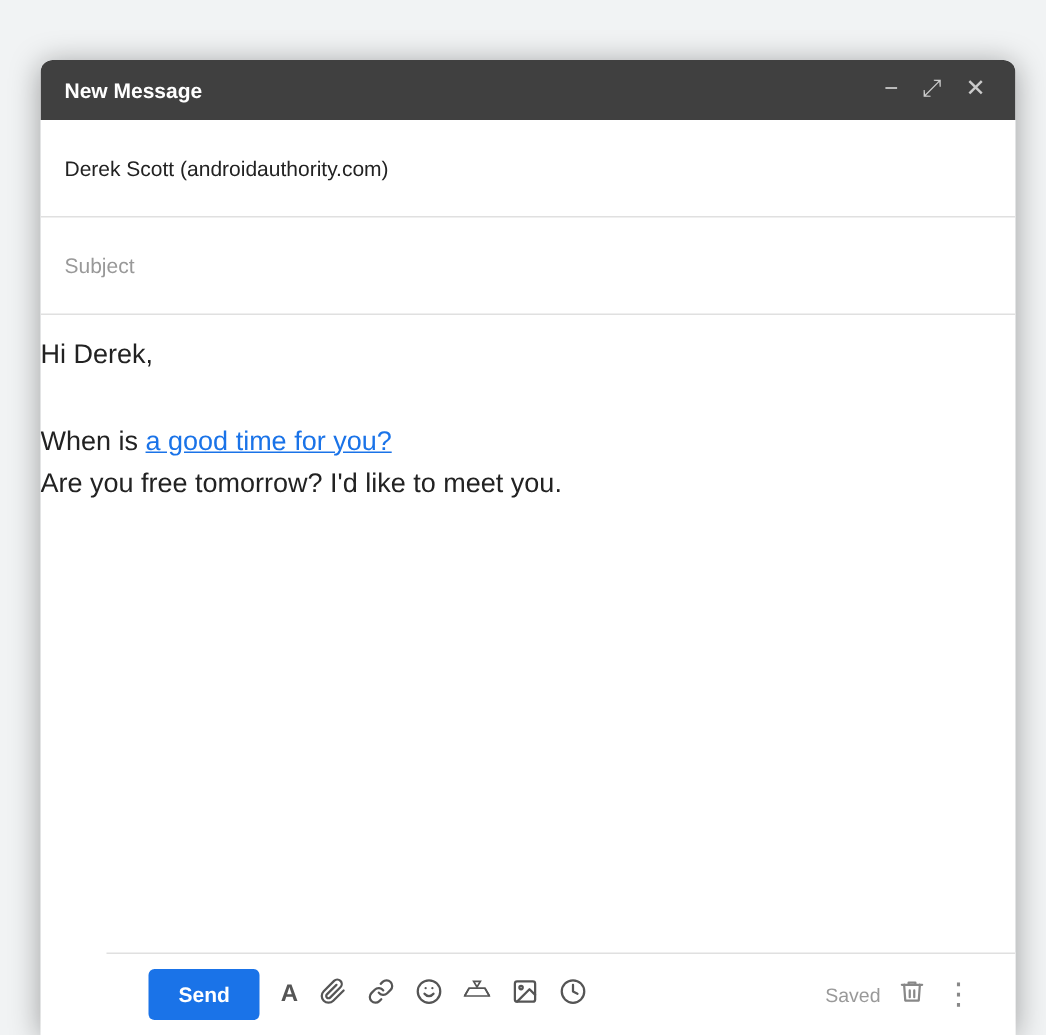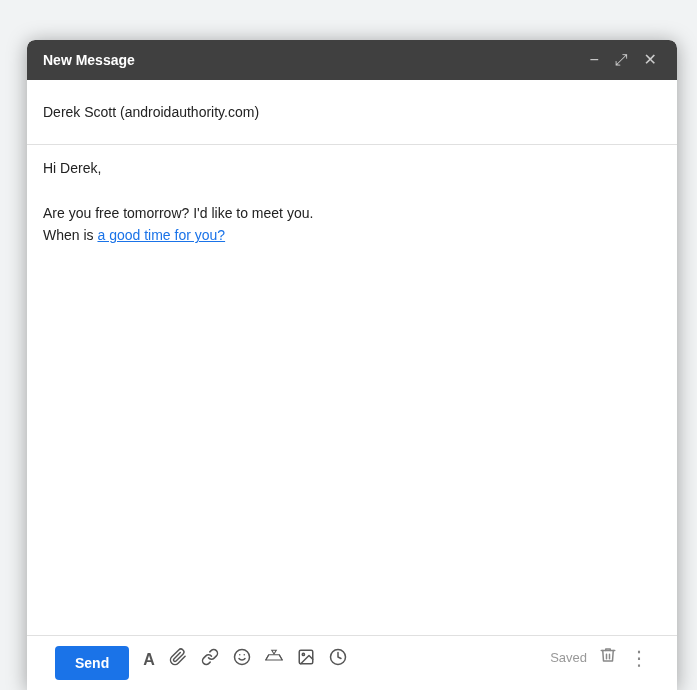--- a/index.html
+++ b/index.html
@@ -69,41 +69,42 @@
       color: #222;
       flex-shrink: 0;
     }
 
     .compose-field.placeholder {
       color: #999;
     }
 
     .compose-body {
       flex: 1;
-      padding: 12px 16px;
-      font-size: 14px;
+      padding: 12px 0;
+      font-size: 18px;
       color: #222;
       line-height: 1.6;
       overflow-y: auto;
     }
 
     .compose-body .link-text {
       color: #1a73e8;
       text-decoration: underline;
       cursor: pointer;
     }
 
     .compose-footer {
       border-top: 1px solid #e0e0e0;
       padding: 10px 28px;
       display: flex;
-      align-items: flex-start;
+      align-items: center;
       gap: 12px;
       flex-shrink: 0;
       background: #fff;
+      margin-left: 44px;
     }
 
     .send-button {
       background: #1a73e8;
       color: #fff;
       border: none;
       border-radius: 4px;
       padding: 9px 20px;
       font-size: 14px;
       font-weight: 600;
@@ -172,28 +173,31 @@
       <button class="header-icon-btn">−</button>
       <button class="header-icon-btn">⤢</button>
       <button class="header-icon-btn">✕</button>
     </div>
   </div>
 
   <div class="compose-field">
     <span>Derek Scott (androidauthority.com)</span>
   </div>
 
+  <div class="compose-field placeholder">
+    <span>Subject</span>
+  </div>
 
   <div class="compose-body">
     <div>Hi Derek,</div>
     <br>
-    <div>Are you free tomorrow? I'd like to meet you.</div>
     <div>
       <span>When is </span><span class="link-text">a good time for you?</span>
     </div>
+    <div>Are you free tomorrow? I'd like to meet you.</div>
   </div>
 
   <div class="compose-footer">
 
     <button class="send-button">Send</button>
 
     <div class="toolbar-icons">
 
       <button class="toolbar-icon" title="Formatting">
         <span style="font-weight:bold;font-size:16px;color:#555;">A</span>

